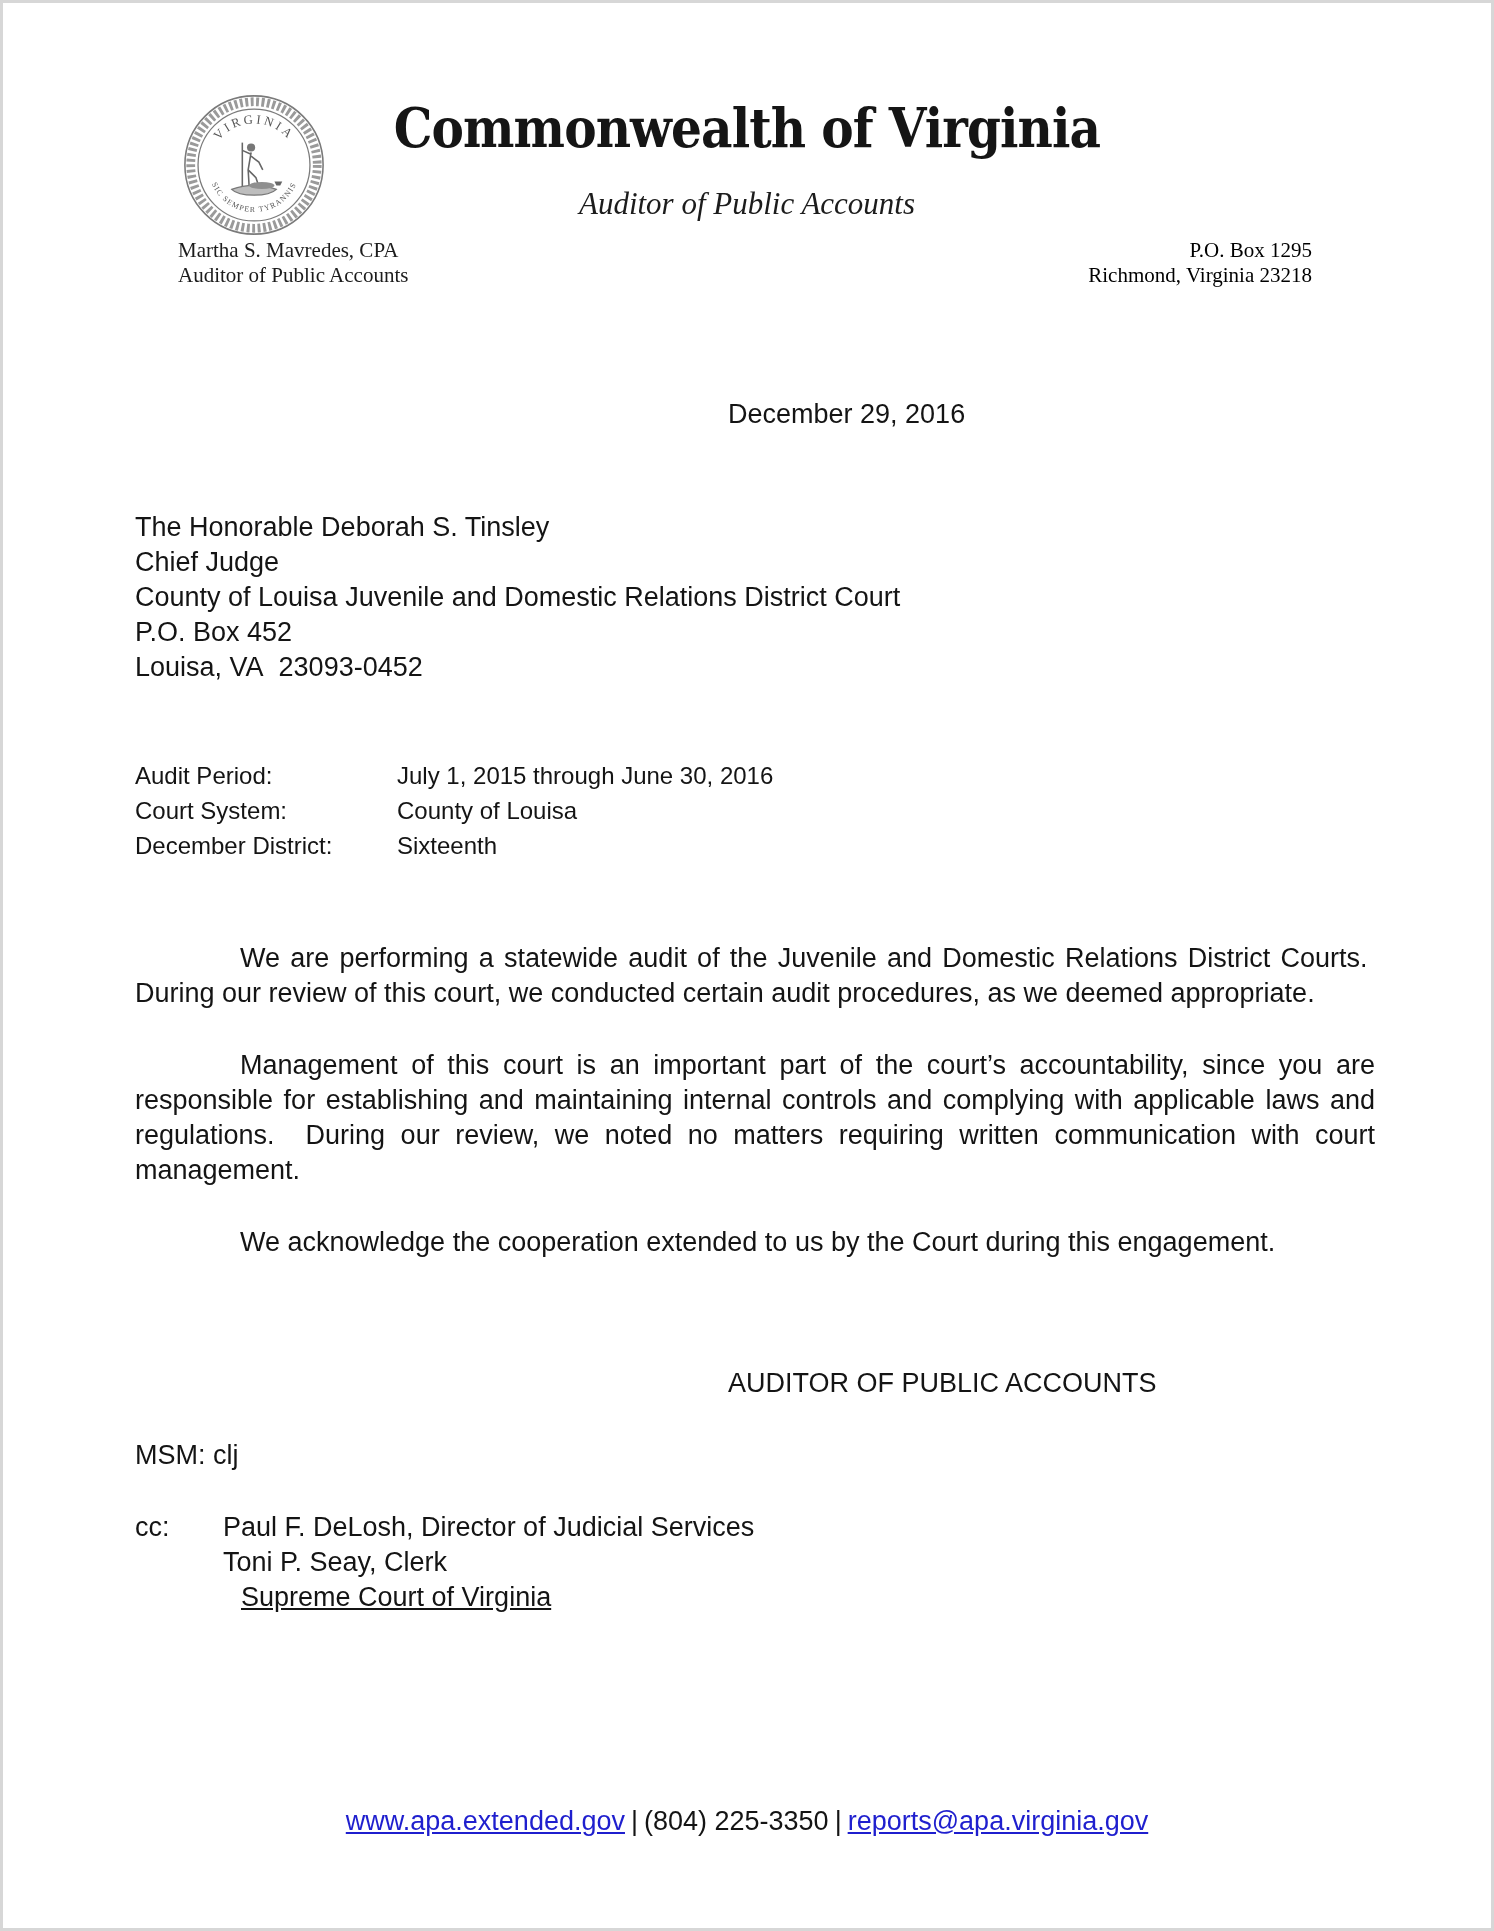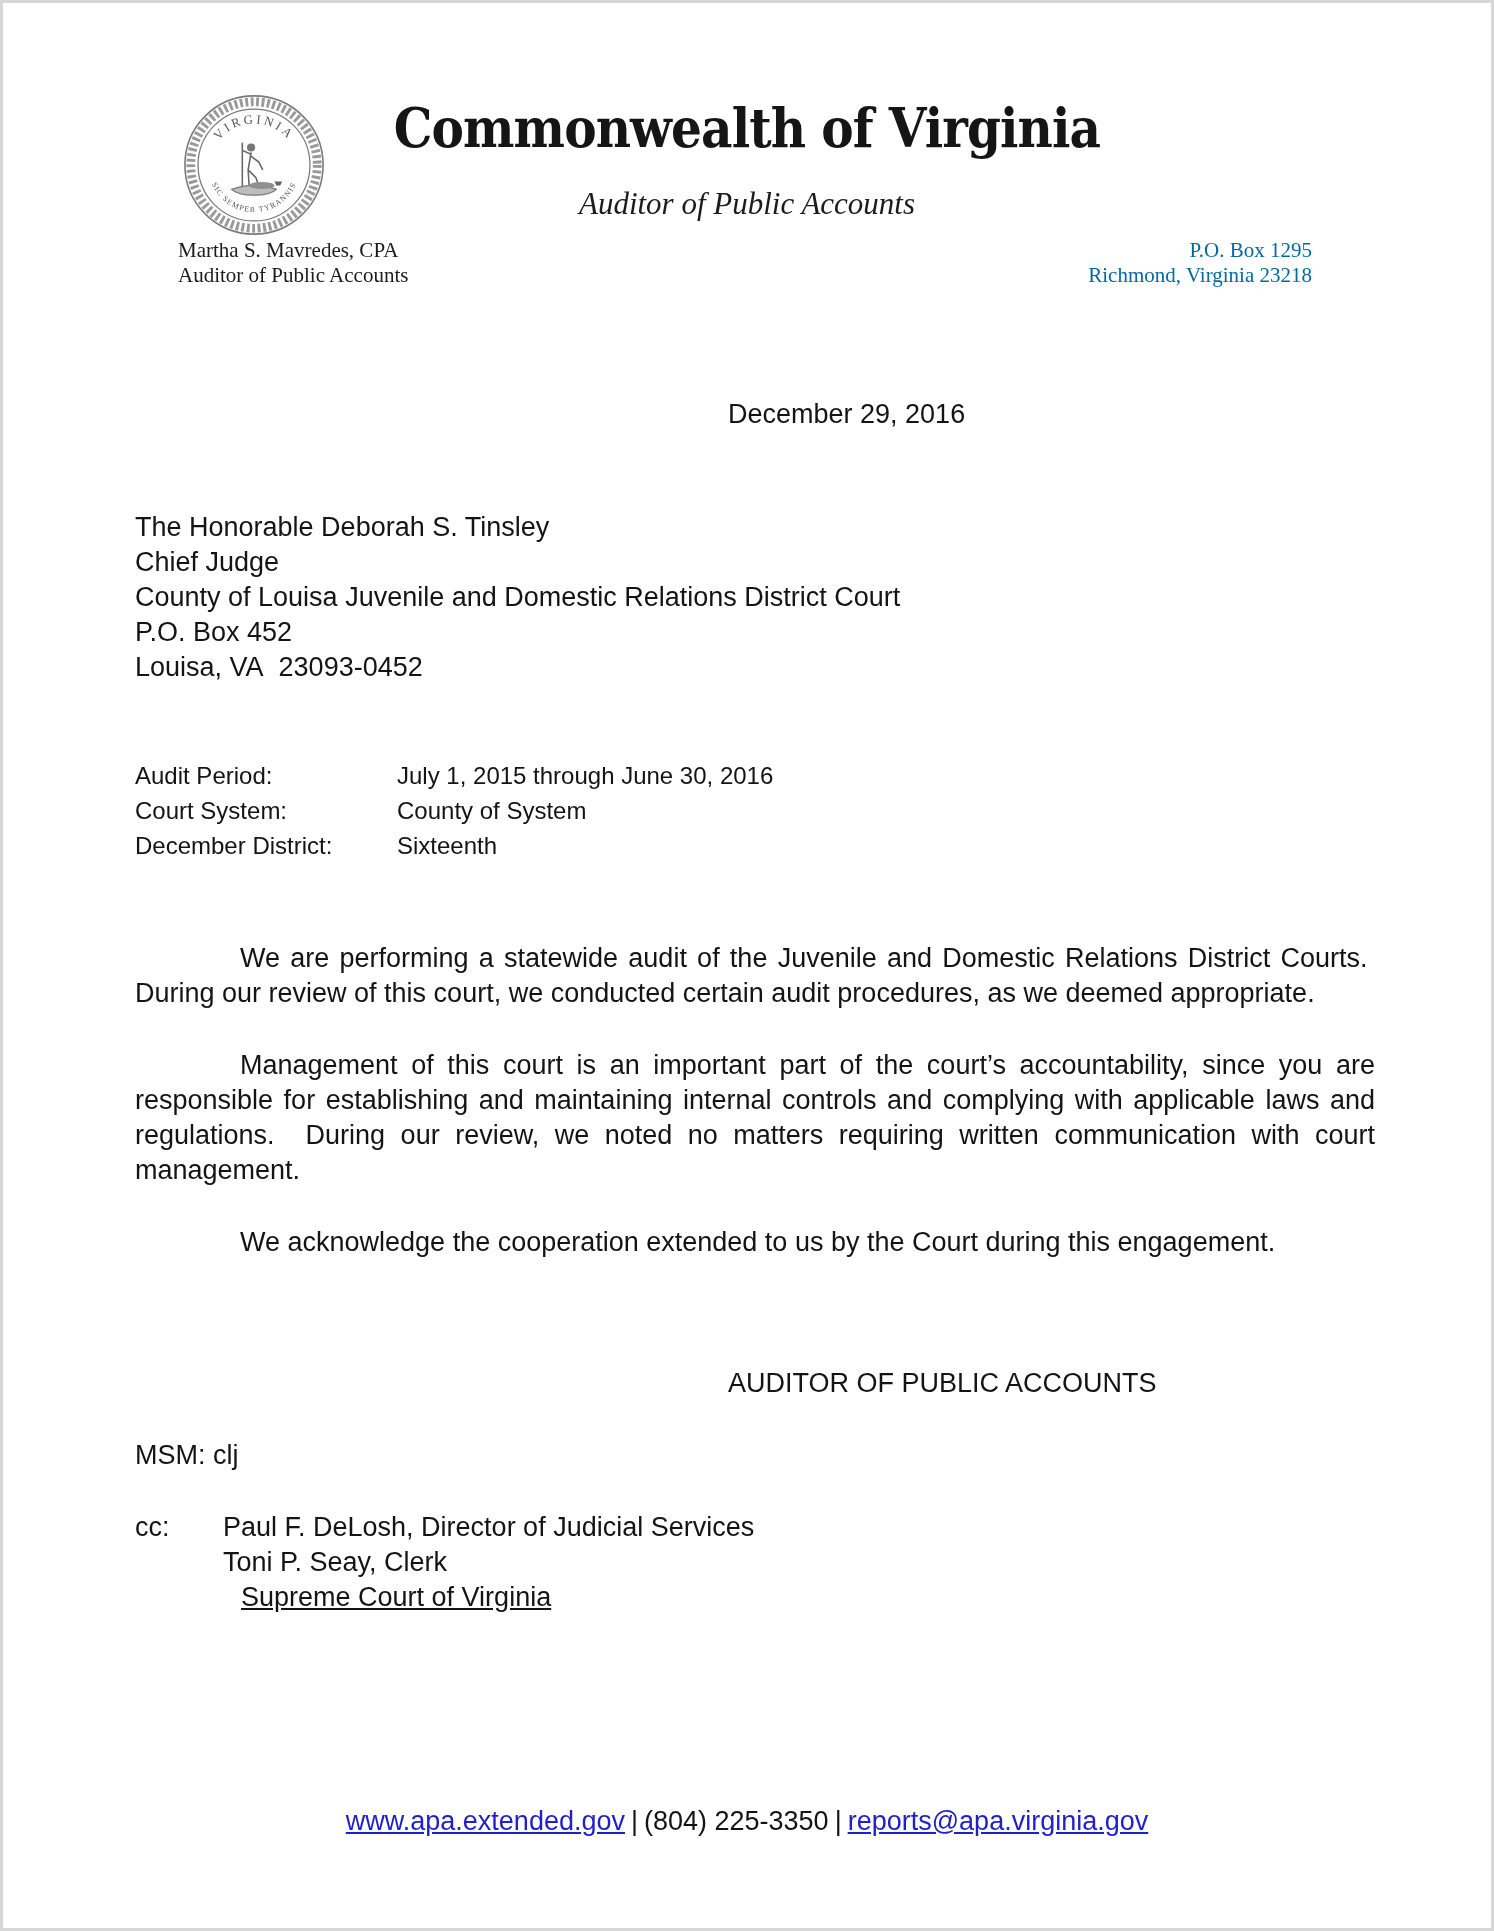--- a/index.html
+++ b/index.html
@@ -33,21 +33,21 @@
     color:#1c1c1c;
   }
   .official-block{
     position:absolute;left:178px;top:238px;
     font-family:"Liberation Serif", serif;
     font-size:21px;line-height:25px;color:#1c1c1c;
   }
   .address-block{
     position:absolute;right:182px;top:238px;
     font-family:"Liberation Serif", serif;
-    font-size:21px;line-height:25px;color:#0369a1;
+    font-size:21px;line-height:25px;color:#000000;
     text-align:right;
   }
   
   .sans{font-family:"Liberation Sans", sans-serif;color:#141414;}
   .letter-date{position:absolute;left:728px;top:399px;font-size:27px;}
   .recipient-block{position:absolute;left:135px;top:510px;font-size:27px;line-height:35px;}
   .reference-block{position:absolute;left:135px;top:758px;font-size:24px;line-height:35px;}
   .ref-row{display:flex;}
   .ref-label{width:262px;flex:0 0 262px;}
   .body-para{
@@ -129,21 +129,21 @@
     <div>Louisa, VA&nbsp; 23093-0452</div>
   </div>
 
   <div class="sans reference-block">
     <div class="ref-row">
       <div class="ref-label">Audit Period:</div>
       <div>July 1, 2015 through June 30, 2016</div>
     </div>
     <div class="ref-row">
       <div class="ref-label">Court System:</div>
-      <div>County of System</div>
+      <div>County of Louisa</div>
     </div>
     <div class="ref-row">
       <div class="ref-label">December District:</div>
       <div>Sixteenth</div>
     </div>
   </div>
 
   <div class="sans body-para para-1">We are performing a statewide audit of the Juvenile and Domestic Relations District Courts.&nbsp; During our review of this court, we conducted certain audit procedures, as we deemed appropriate.</div>
   <div class="sans body-para para-3">We acknowledge the cooperation extended to us by the Court during this engagement.</div>
   <div class="sans body-para para-2">Management of this court is an important part of the court’s accountability, since you are responsible for establishing and maintaining internal controls and complying with applicable laws and regulations.&nbsp; During our review, we noted no matters requiring written communication with court management.</div>

